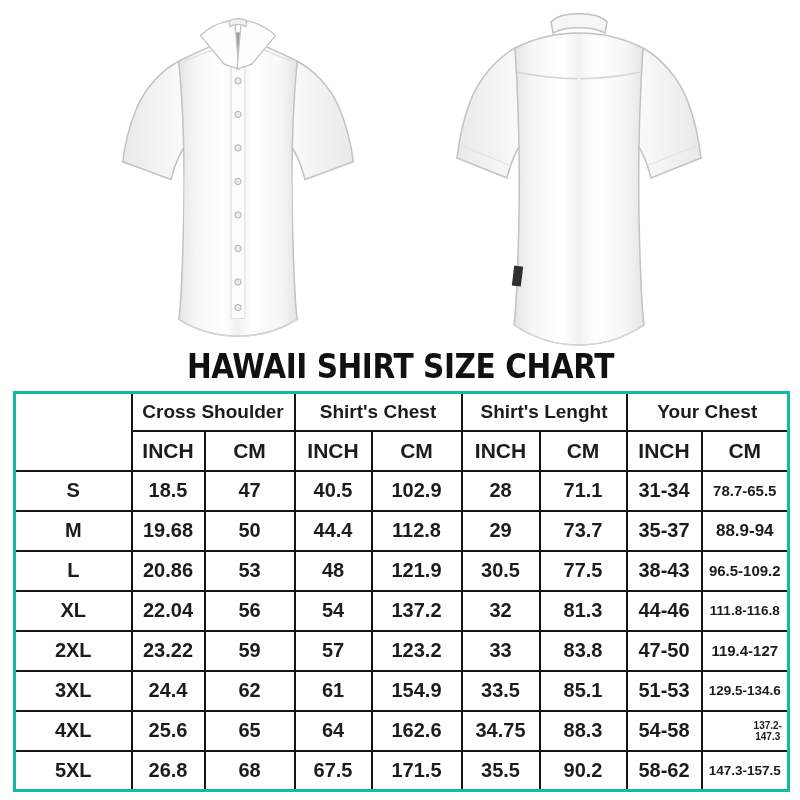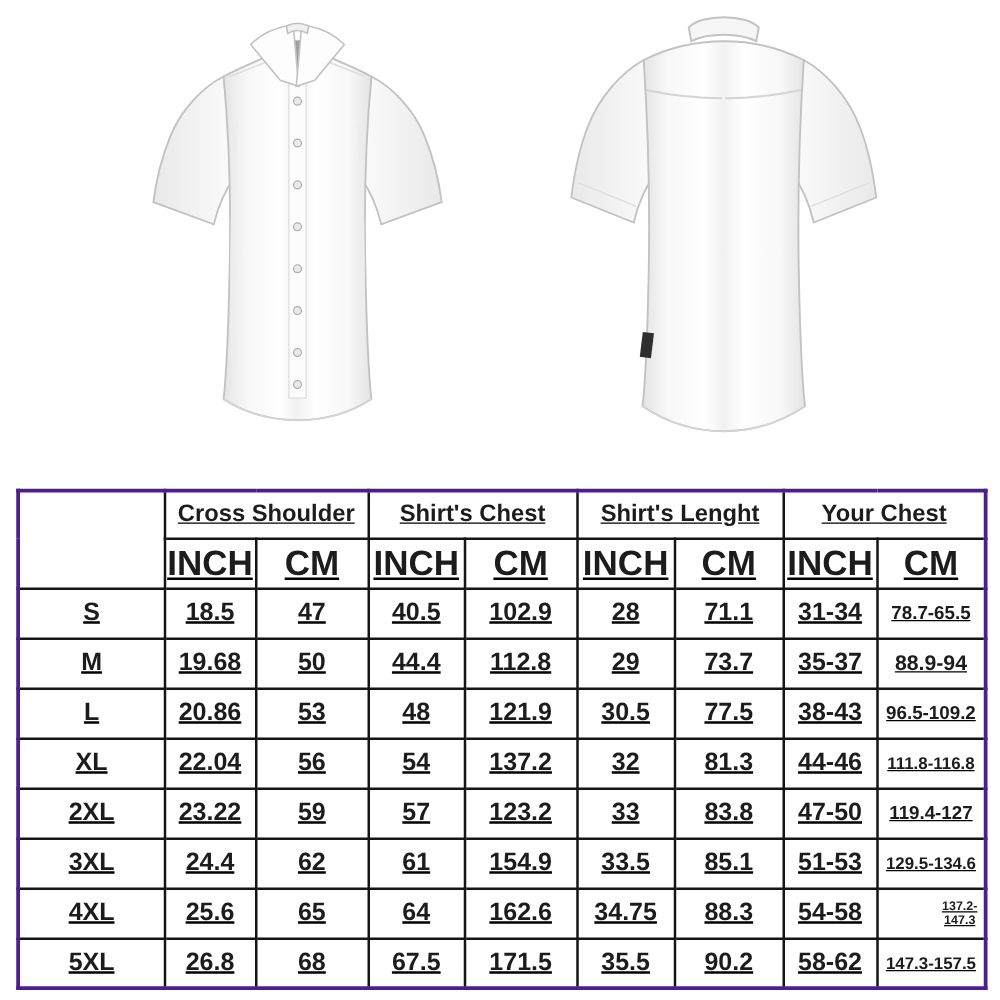--- a/index.html
+++ b/index.html
@@ -15,33 +15,32 @@
     position:absolute; top:344px; left:0; width:800px; height:44px;
     text-align:center; line-height:44px;
     font-family:"DejaVu Sans", sans-serif; font-weight:bold; font-size:34px;
     color:#111111; white-space:nowrap;
   }
   .title .squeeze { display:inline-block; transform:scaleX(0.87); transform-origin:center; letter-spacing:-0.5px; }
 
   table.size-chart {
     position:absolute; top:391px; left:13px; width:774px;
     border-collapse:collapse; table-layout:fixed;
-    border:3px solid #4c1d95;
-    text-decoration:underline;
+    border:3px solid #14b8a6;
   }
   table.size-chart th, table.size-chart td {
     border:2px solid #151515; text-align:center; vertical-align:middle;
     color:#1c1c1c; padding:0; overflow:hidden; background:#ffffff;
   }
   tr.group-row    { height:38px; }
   tr.subhead-row  { height:40px; }
   tr.data-row     { height:40px; }
 
   .group-h   { font-size:19px; font-weight:bold; }
-  .sub-h     { font-size:28px; font-weight:bold; }
+  .sub-h     { font-size:21px; font-weight:bold; }
   .sz        { font-size:20px; font-weight:bold; }
   td.val     { font-size:20px; font-weight:bold; }
   .yl {
     background:#EFE30E;
     box-shadow: inset 0 3px 0 #ffffff, inset 0 -3px 0 #ffffff;
   }
   td.yc-cm   { font-size:15px; font-weight:bold; }
 </style>
 </head>
 <body>
@@ -108,20 +107,23 @@
       </g>
       <path d="M88,72 C130,81 170,81 212,72" stroke="#d4d4d4" stroke-width="1.5" fill="none"></path>
       <path d="M150,36 L150,343" stroke="#f2f2f2" stroke-width="2.5" fill="none"></path>
       <path d="M33,146 L80,165" stroke="#e0e0e0" stroke-width="1.2"></path>
       <path d="M267,146 L220,165" stroke="#e0e0e0" stroke-width="1.2"></path>
       <path d="M85,325 C106,339 128,345 150,345 C172,345 194,339 215,325" fill="none" stroke="#d6d6d6" stroke-width="1.2"></path>
       <rect x="84" y="266" width="9" height="20" fill="#2f2f2f" transform="rotate(7 88 276)"></rect>
     </svg>
   </div>
 
+  <div class="title">
+    <span class="squeeze">HAWAII SHIRT SIZE CHART</span>
+  </div>
 
   <table class="size-chart">
     <colgroup>
       <col style="width:117px">
         <col style="width:73px">
         <col style="width:90px">
       <col style="width:77px">
         <col style="width:90px">
         <col style="width:78px">
       <col style="width:87px">

